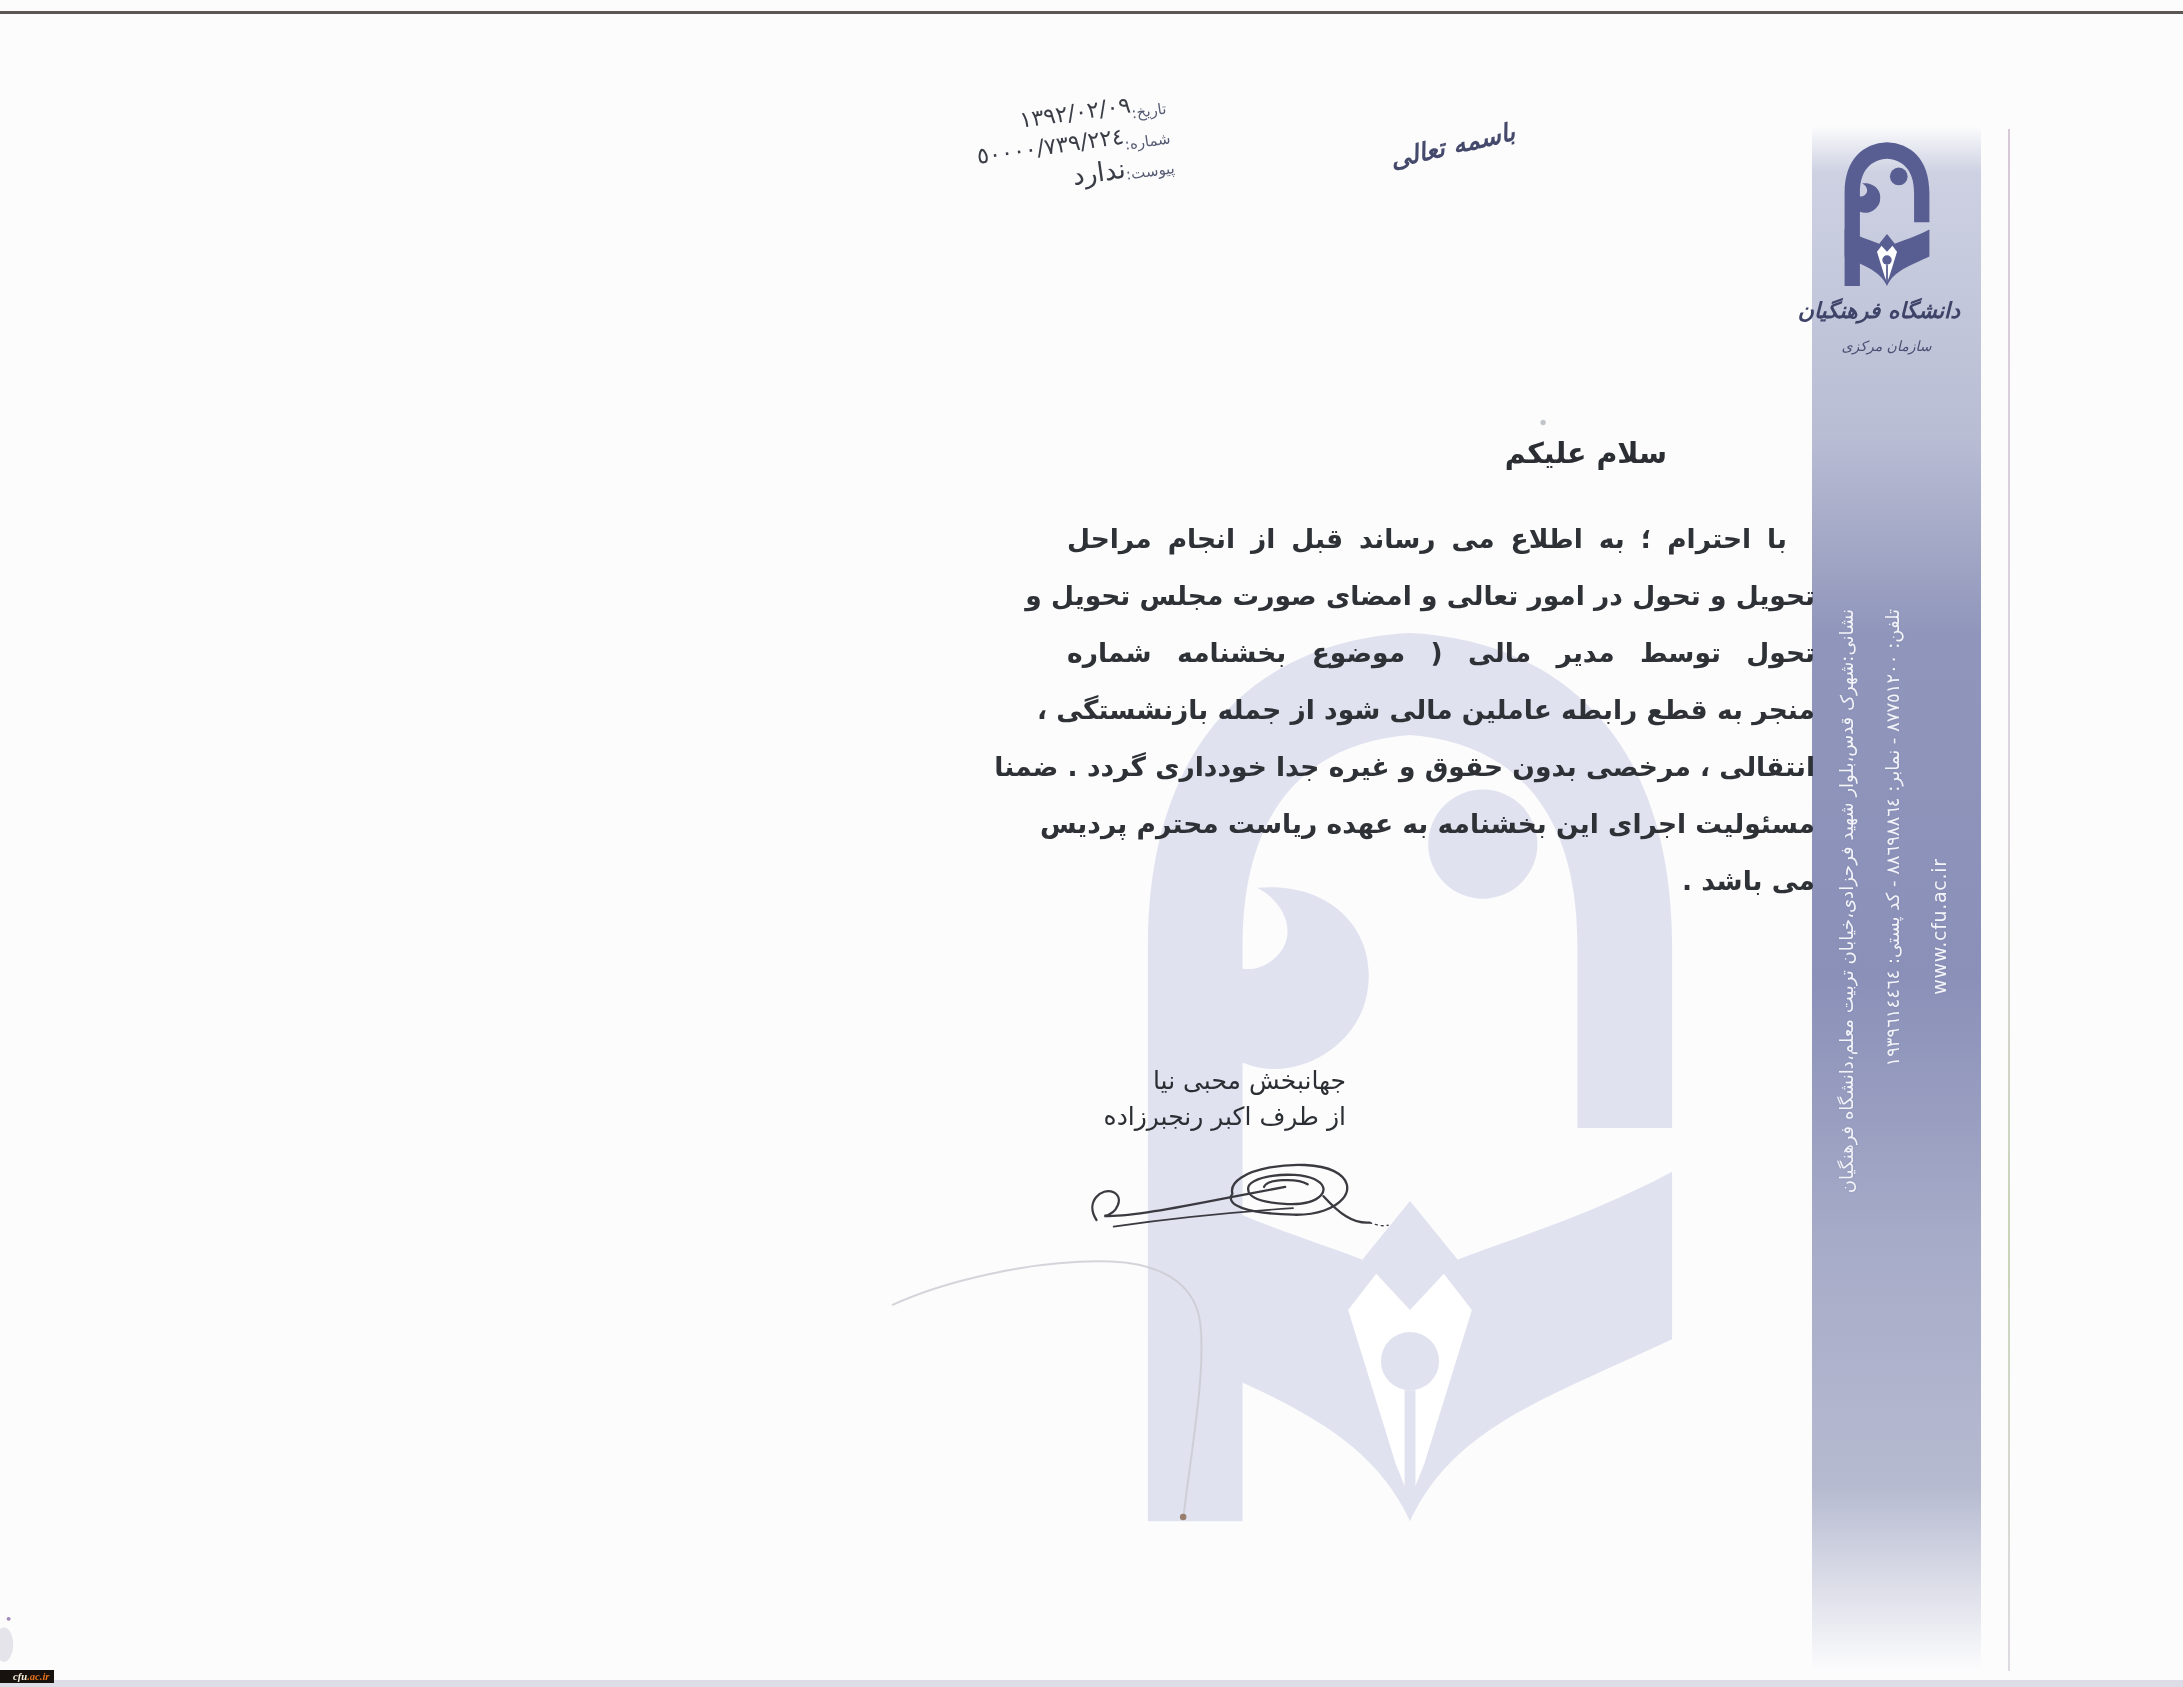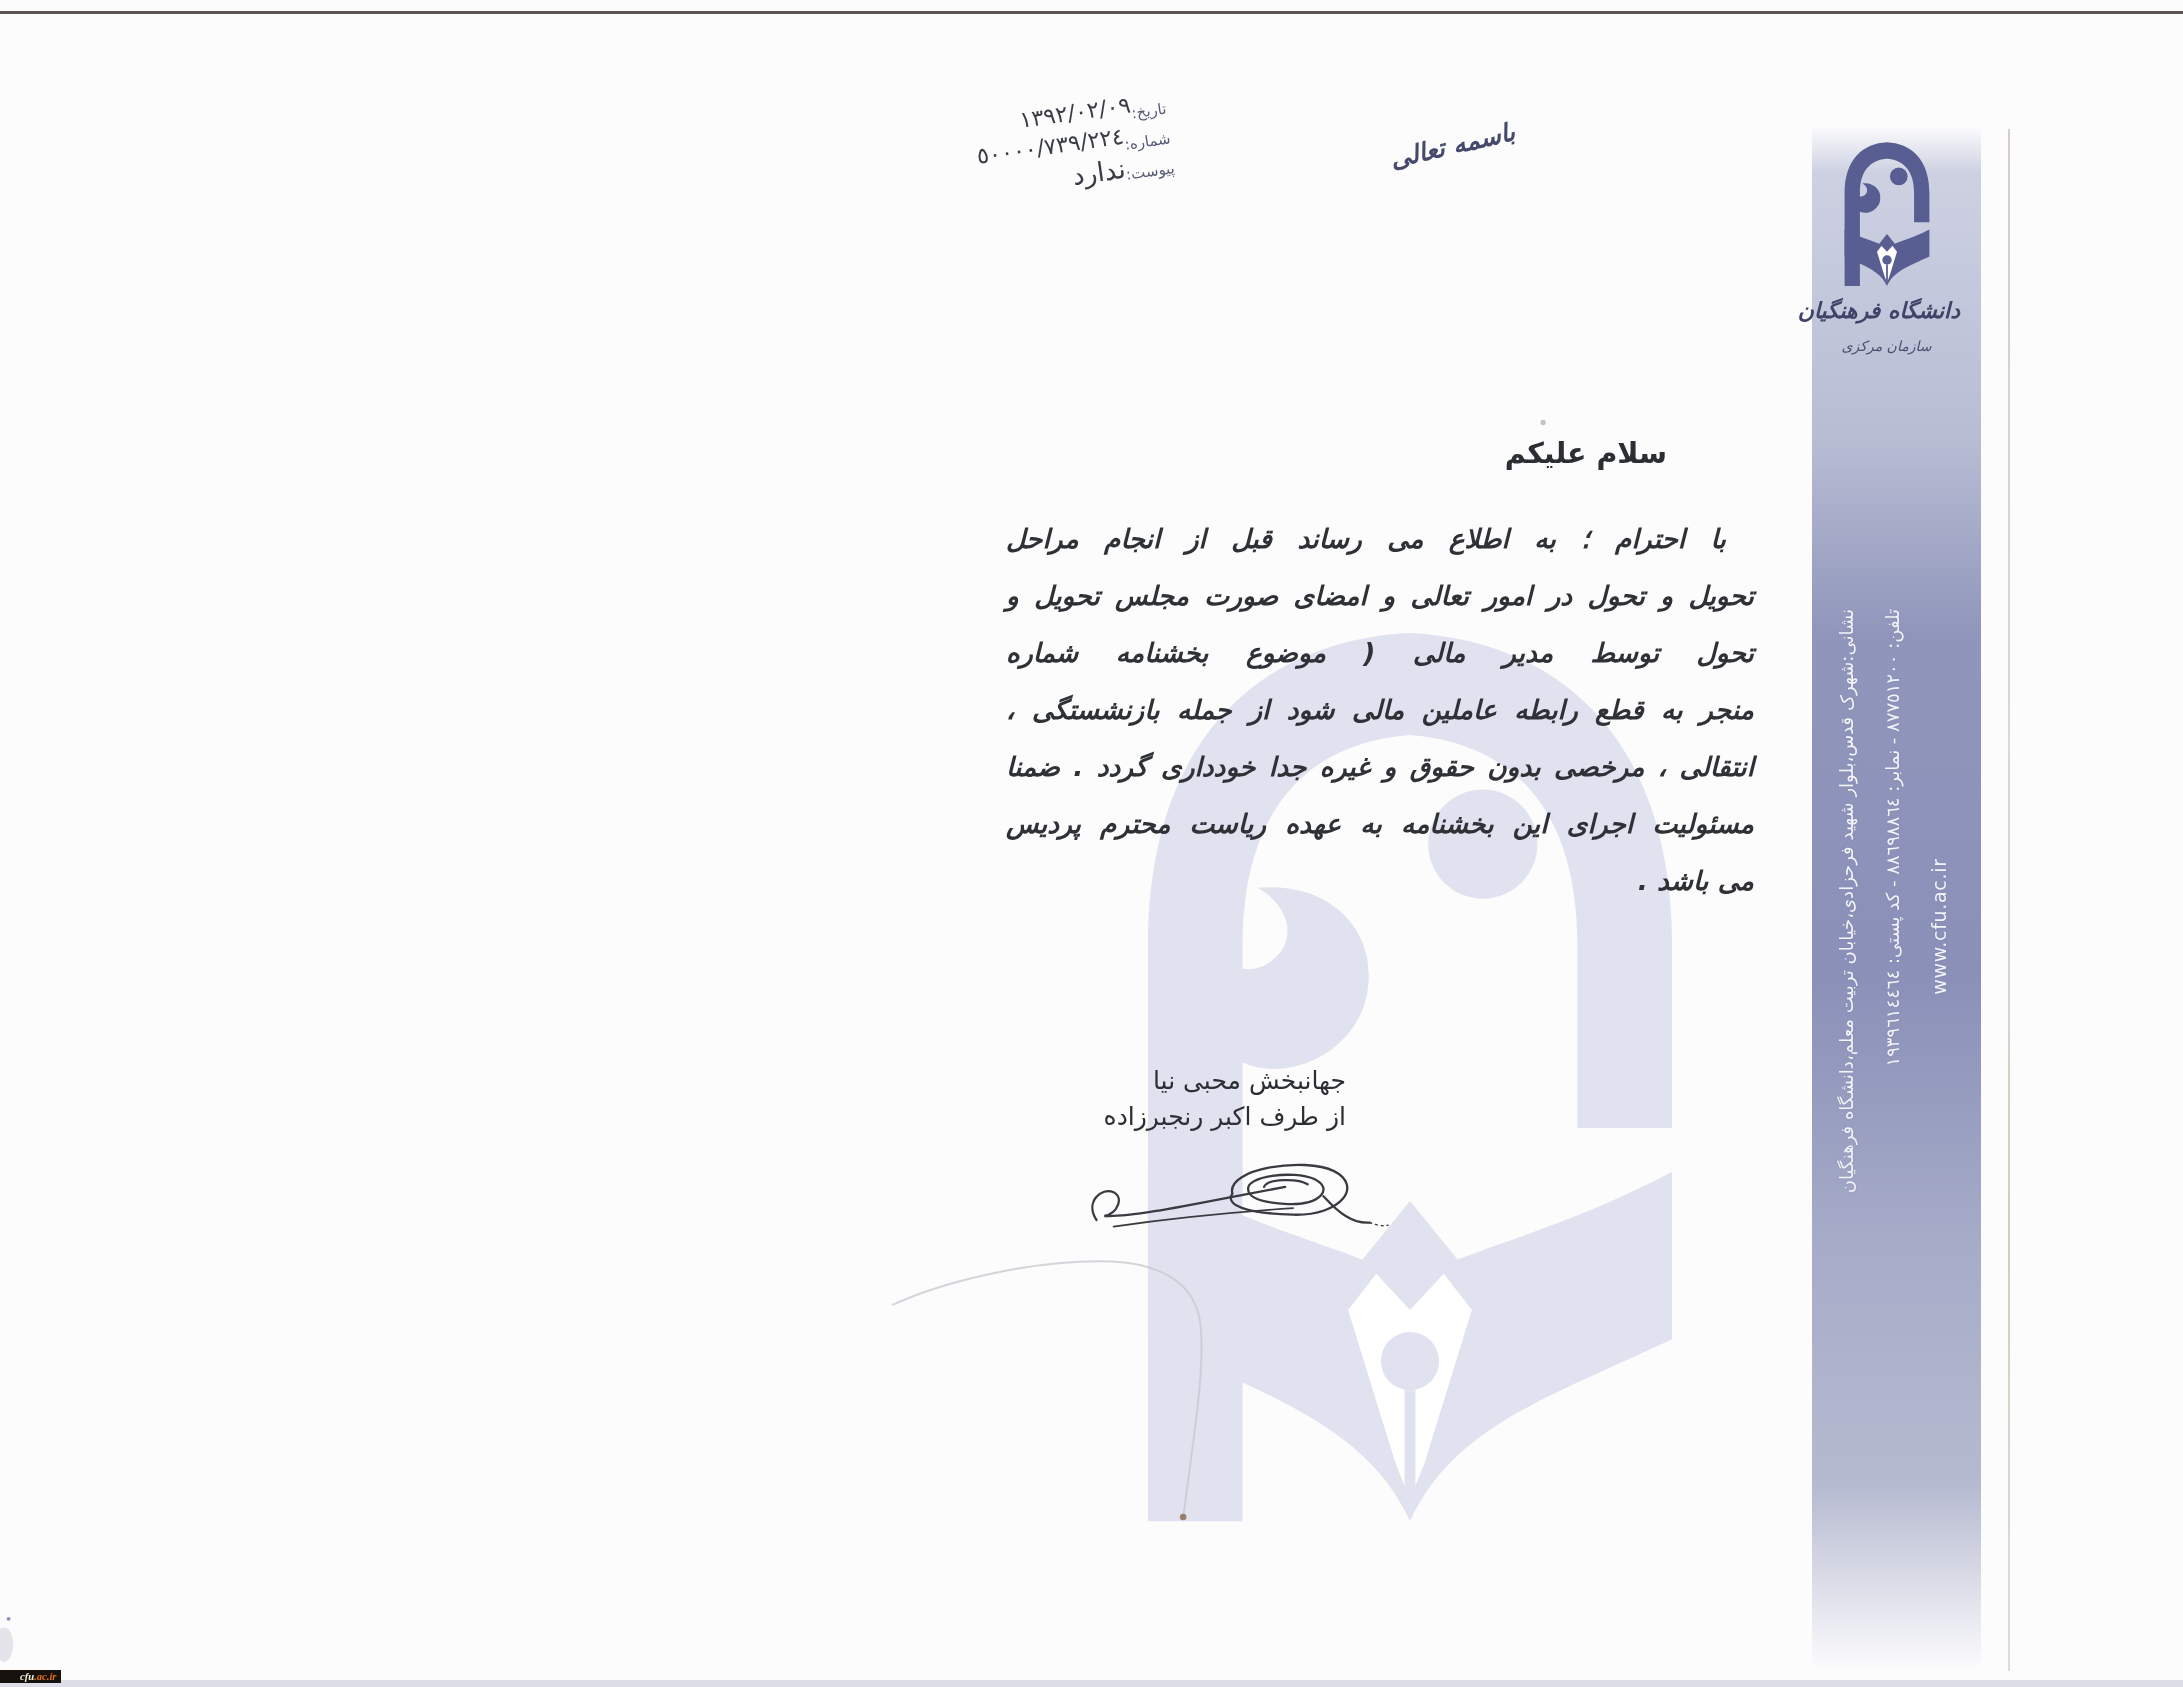--- a/index.html
+++ b/index.html
@@ -80,42 +80,42 @@
     font-size:31px;font-weight:bold;letter-spacing:0.7px;
     z-index:3;
   }
   .greeting{
     position:absolute;right:516px;top:437px;width:596px;
     direction:rtl;text-align:right;
     font-size:28.5px;font-weight:bold;
     z-index:3;
   }
   .body-text{
-    position:absolute;left:1006px;top:510px;width:748px;
-    direction:rtl;z-index:3;font-style:italic;
+    position:absolute;left:1067px;top:510px;width:748px;
+    direction:rtl;z-index:3;
   }
   .body-line{
     font-size:26.5px;font-weight:bold;color:#2e3136;
     height:57px;line-height:57px;white-space:nowrap;
     text-align:justify;text-align-last:justify;
   }
   .body-line.first{text-indent:28px;}
   .body-line.last{text-align-last:right;}
   .signature{
     position:absolute;right:837px;top:1063px;width:410px;
     direction:rtl;text-align:right;
     font-size:25px;font-weight:normal;line-height:36px;
     z-index:3;white-space:nowrap;
   }
   .scribble{position:absolute;left:1075px;top:1150px;width:324px;height:99px;z-index:3;}
   
   .artifacts{position:absolute;left:0;top:0;width:2183px;height:1688px;pointer-events:none;z-index:4;}
   
   .corner-badge{
-    position:absolute;left:0;top:1670px;height:13.2px;padding:0 4px 0 20px;
+    position:absolute;left:0;top:1670px;height:13.2px;padding:0 4px 0 13px;
     background:#17120e;display:flex;align-items:center;
     font-family:"Liberation Serif",serif;font-style:italic;font-weight:bold;font-size:10.6px;
     z-index:5;
   }
   .corner-badge .cfu{color:#f5efdc;}
   .corner-badge .suffix{color:var(--color-badge-accent,#e2711d);}
 </style>
 </head>
 <body>
 

